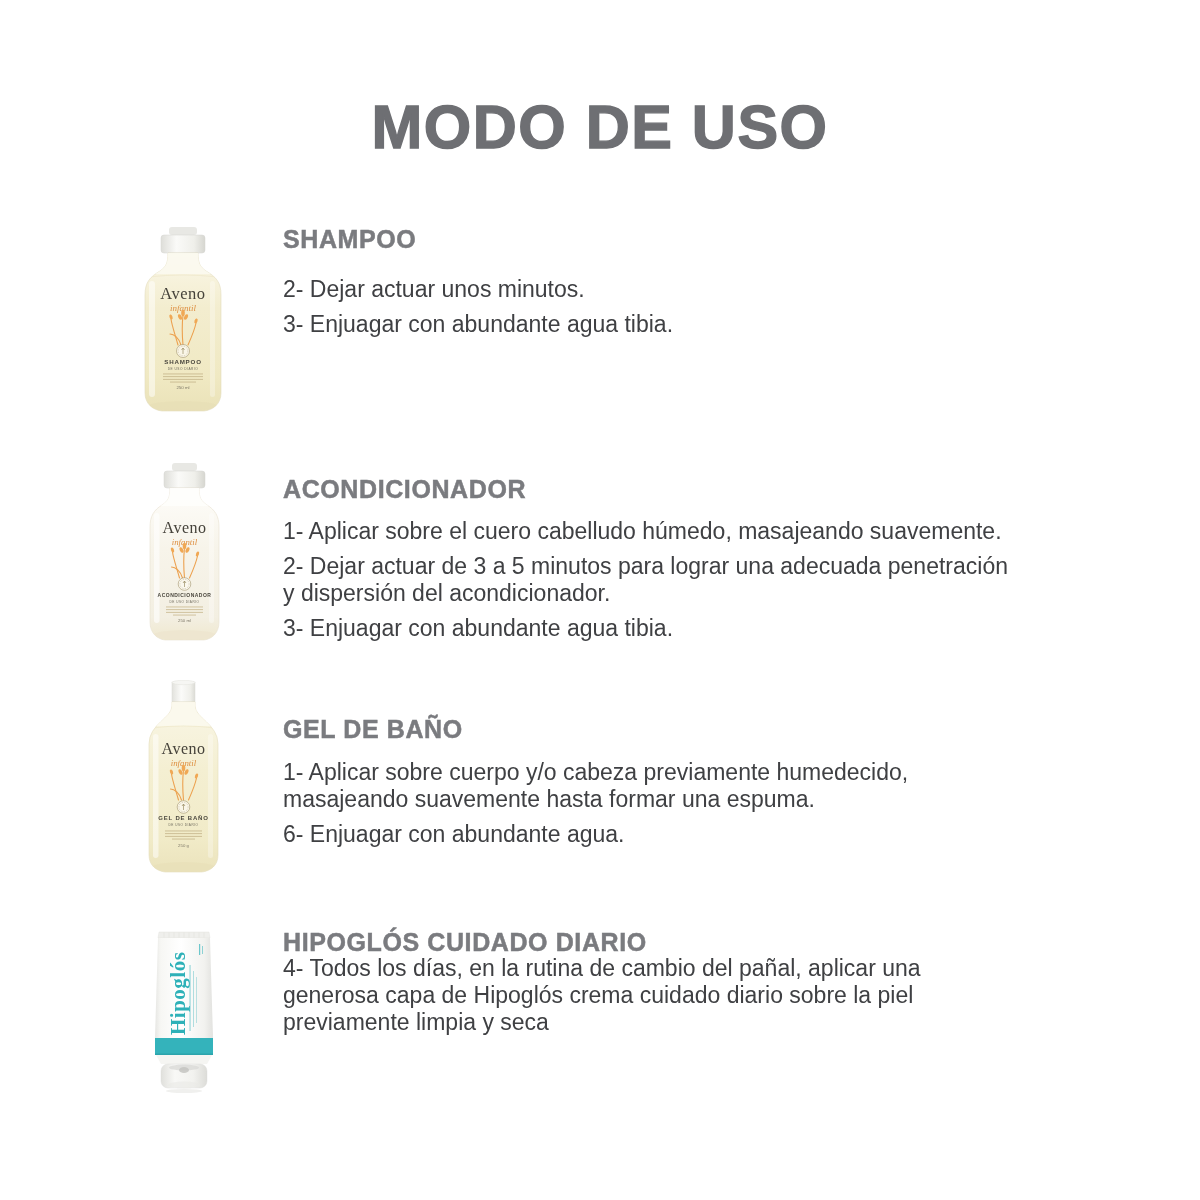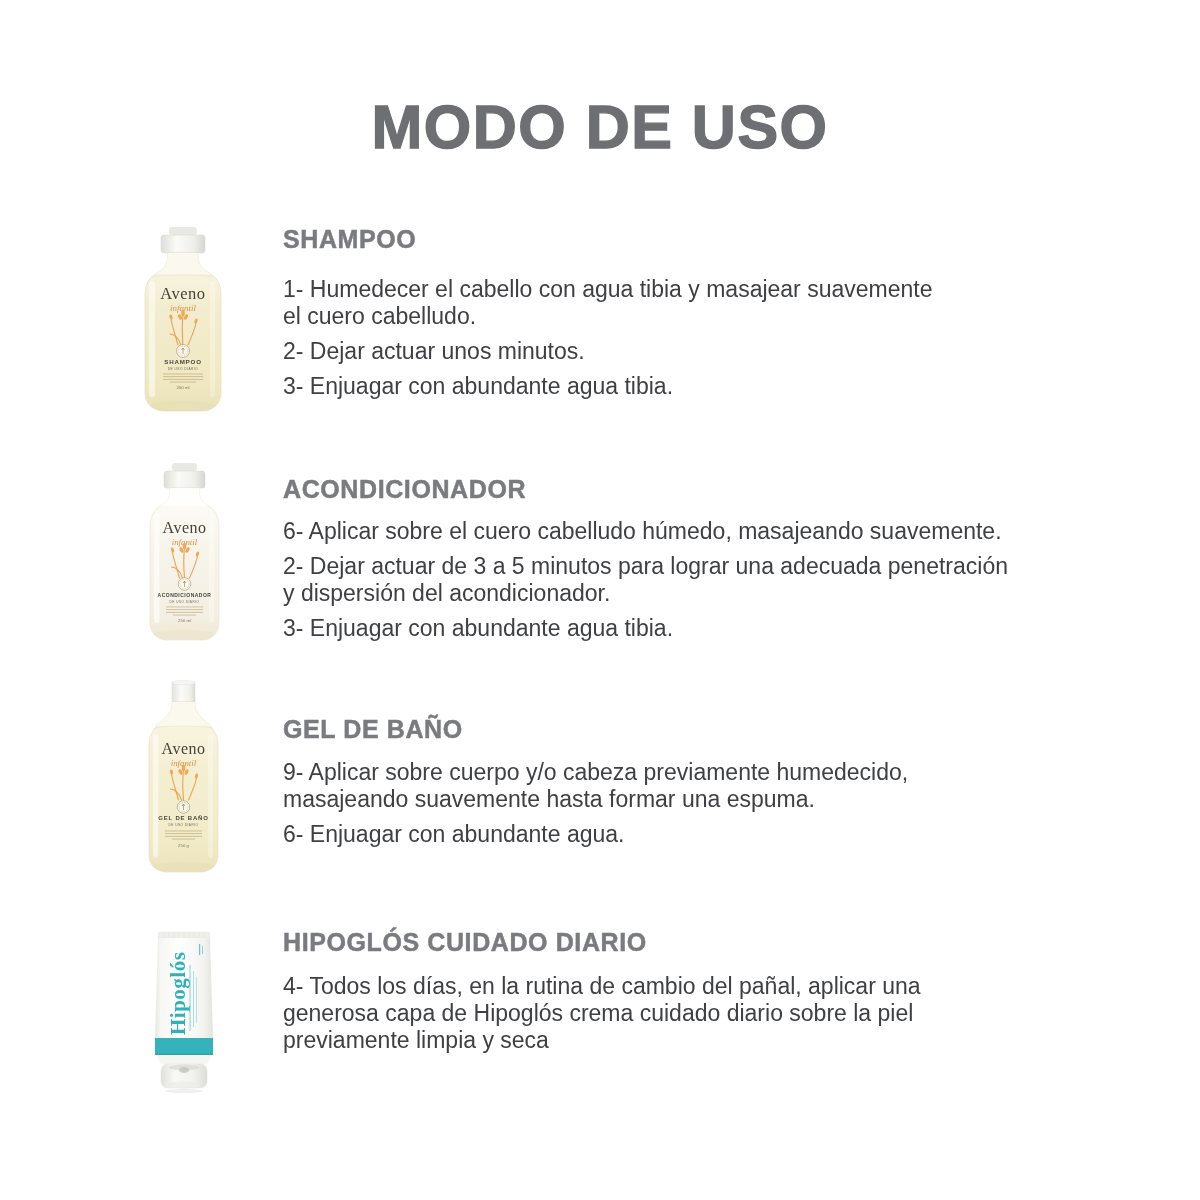--- a/index.html
+++ b/index.html
@@ -20,21 +20,21 @@
     margin:0; font-size:25px; line-height:26px; font-weight:bold;
     letter-spacing:.6px; color:#7A7B7F; -webkit-text-stroke:.5px #7A7B7F;
   }
   .copy p {
     margin:0 0 8px 0; font-size:23px; line-height:27px; color:#3F4043;
     white-space:pre-line;
   }
   .s1 h2 { margin-bottom:24px; }
   .s2 h2 { margin-bottom:16px; }
   .s3 h2 { margin-bottom:17px; }
-  .s4 h2 { margin-bottom:18px; }
+  .s4 h2 { }
 
   
   .t-brand  { font-family:"Liberation Serif", serif; fill:#45423A; }
   .t-script { font-family:"Liberation Serif", serif; font-style:italic; fill:#DE8F41; }
   .t-label  { font-family:"Liberation Sans", sans-serif; font-weight:bold; fill:#4A473E; }
   .t-tag    { font-family:"Liberation Sans", sans-serif; fill:#6C685B; letter-spacing:.5px; }
   .t-size   { font-family:"Liberation Sans", sans-serif; fill:#7D7767; }
   .t-hipo   { font-family:"Liberation Serif", serif; font-weight:bold; fill:#2EB1B8; letter-spacing:.5px; }
 </style>
 </head>
@@ -108,22 +108,20 @@
             <rect x="21" y="149.2" width="40" height=".9"></rect>
             <rect x="21" y="151.9" width="40" height=".9"></rect>
             <rect x="28" y="154.6" width="26" height=".9"></rect>
           </g>
           <text class="t-size" x="41" y="162" font-size="4.4">250 ml</text>
         </g>
       </svg>
     </div>
     <div class="copy">
       <h2>SHAMPOO</h2>
-      <p>1- Humedecer el cabello con agua tibia y masajear suavemente
-el cuero cabelludo.</p>
       <p>2- Dejar actuar unos minutos.</p>
       <p>3- Enjuagar con abundante agua tibia.</p>
     </div>
   </section>
 
   <section class="row s2" style="top:476px;">
     <div class="product" style="left:147px; top:-13px; width:75px; height:178px;">
       <svg viewBox="0 0 75 178">
         <defs>
           <linearGradient id="capB" x1="0" y1="0" x2="1" y2="0">
@@ -185,21 +183,21 @@
             <rect x="19" y="146.2" width="37" height=".9"></rect>
             <rect x="19" y="148.9" width="37" height=".9"></rect>
             <rect x="26" y="151.6" width="23" height=".9"></rect>
           </g>
           <text class="t-size" x="37.5" y="159" font-size="4.3">250 ml</text>
         </g>
       </svg>
     </div>
     <div class="copy">
       <h2>ACONDICIONADOR</h2>
-      <p>6- Aplicar sobre el cuero cabelludo húmedo, masajeando suavemente.</p>
+      <p>1- Aplicar sobre el cuero cabelludo húmedo, masajeando suavemente.</p>
       <p>2- Dejar actuar de 3 a 5 minutos para lograr una adecuada penetración
 y dispersión del acondicionador.</p>
       <p>3- Enjuagar con abundante agua tibia.</p>
     </div>
   </section>
 
   <section class="row s3" style="top:716px;">
     <div class="product" style="left:146px; top:-36px; width:75px; height:193px;">
       <svg viewBox="0 0 75 193">
         <defs>
@@ -263,21 +261,21 @@
             <rect x="19" y="153.2" width="37" height=".9"></rect>
             <rect x="19" y="155.9" width="37" height=".9"></rect>
             <rect x="26" y="158.6" width="23" height=".9"></rect>
           </g>
           <text class="t-size" x="37.5" y="167" font-size="4.3">250 g</text>
         </g>
       </svg>
     </div>
     <div class="copy">
       <h2>GEL DE BAÑO</h2>
-      <p>9- Aplicar sobre cuerpo y/o cabeza previamente humedecido,
+      <p>1- Aplicar sobre cuerpo y/o cabeza previamente humedecido,
 masajeando suavemente hasta formar una espuma.</p>
       <p>6- Enjuagar con abundante agua.</p>
     </div>
   </section>
 
   <section class="row s4" style="top:929px;">
     <div class="product" style="left:152px; top:0; width:64px; height:164px;">
       <svg viewBox="0 0 64 164">
         <defs>
           <linearGradient id="tubeD" x1="0" y1="0" x2="1" y2="0">

